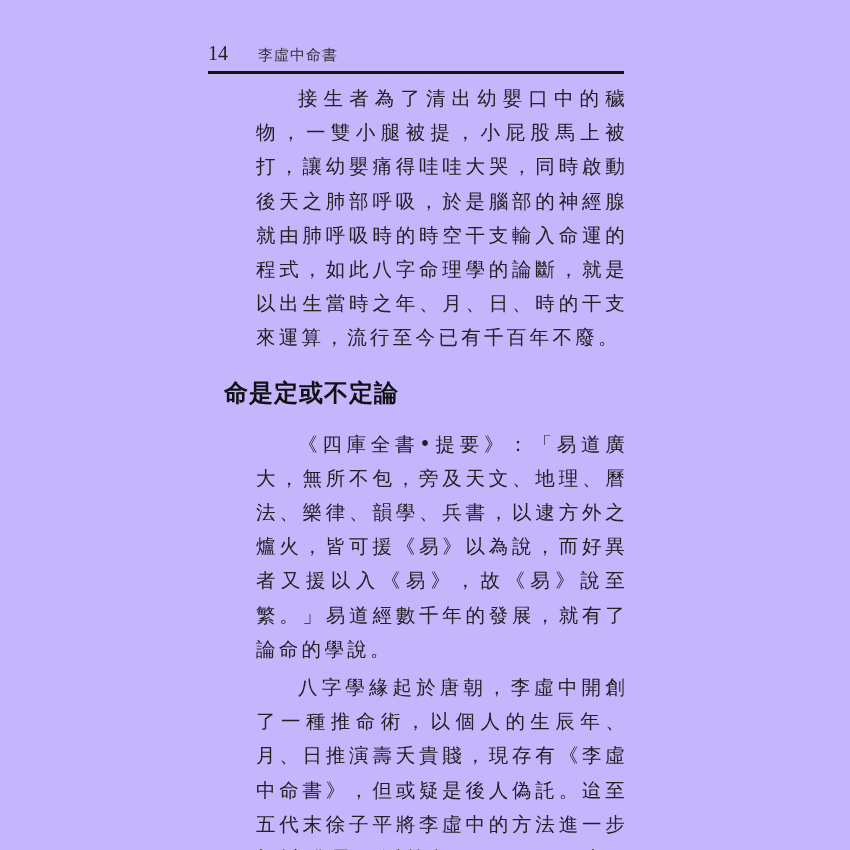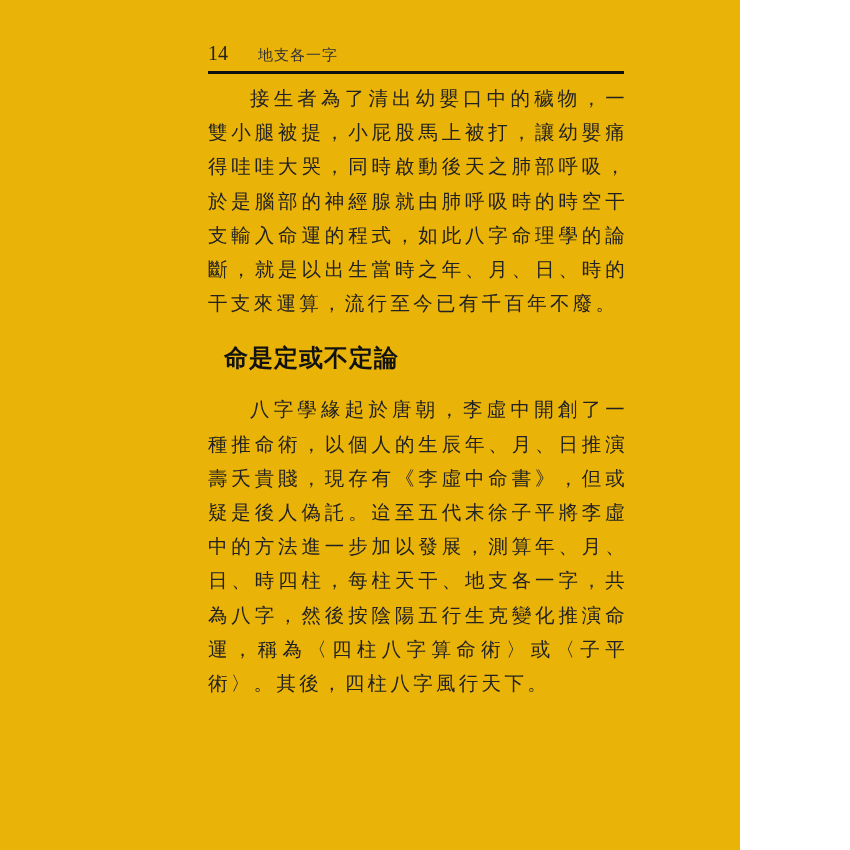--- a/index.html
+++ b/index.html
@@ -1,38 +1,39 @@
 <!DOCTYPE html>
 <html><head>
 <meta charset="utf-8">
 <style>
   html, body { margin:0; padding:0; background:#ffffff; }
   body { width:850px; height:850px; position:relative; overflow:hidden;
          font-family: "DejaVu Serif", "Liberation Serif", serif; color:#1a1a1a; }
-  .page { position:absolute; left:0; top:0; width:740px; height:850px; background:#eab308; }
+  .page { position:absolute; left:0; top:0; width:850px; height:850px; background:#c4b5fd; }
   .running-head { position:absolute; left:208px; top:42px; height:28px; display:flex; align-items:baseline; }
   .page-num { font-family:"Liberation Serif", serif; font-size:20px; color:#222; width:50px; }
   .book-title { font-size:15px; color:#333; letter-spacing:1px; }
   .rule { position:absolute; left:208px; top:71px; width:416px; height:3px; background:#111; }
   .body { position:absolute; left:208px; top:82px; width:420px; }
   p.para { margin:0; font-size:19.5px; line-height:34.2px; letter-spacing:3.3px; text-align:justify; color:#222; }
-  p.para.indent { text-indent:42px; }
+  p.para.indent { text-indent:42px;margin-left:48px; }
   .heading { font-family:"DejaVu Sans", sans-serif; font-weight:bold; font-size:24px; color:#111;
              margin:22px 0 20px 16px; line-height:30px; letter-spacing:1px; }
   p.gap { margin-top:4px; }
 </style>
 </head>
 <body>
 
 <div class="page">
   <div class="running-head">
     <span class="page-num">14</span>
-    <span class="book-title">地支各一字</span>
+    <span class="book-title">李虛中命書</span>
   </div>
   <div class="rule"></div>
 
   <div class="body">
     <p class="para indent">接生者為了清出幼嬰口中的穢物，一雙小腿被提，小屁股馬上被打，讓幼嬰痛得哇哇大哭，同時啟動後天之肺部呼吸，於是腦部的神經腺就由肺呼吸時的時空干支輸入命運的程式，如此八字命理學的論斷，就是以出生當時之年、月、日、時的干支來運算，流行至今已有千百年不廢。</p>
     <div class="heading">命是定或不定論</div>
+    <p class="para indent">《四庫全書•提要》：「易道廣大，無所不包，旁及天文、地理、曆法、樂律、韻學、兵書，以逮方外之爐火，皆可援《易》以為說，而好異者又援以入《易》，故《易》說至繁。」易道經數千年的發展，就有了論命的學說。</p>
     <p class="para indent gap">八字學緣起於唐朝，李虛中開創了一種推命術，以個人的生辰年、月、日推演壽夭貴賤，現存有《李虛中命書》，但或疑是後人偽託。迨至五代末徐子平將李虛中的方法進一步加以發展，測算年、月、日、時四柱，每柱天干、地支各一字，共為八字，然後按陰陽五行生克變化推演命運，稱為〈四柱八字算命術〉或〈子平術〉。其後，四柱八字風行天下。</p>
 
   </div>
 </div>
 
 </body></html>

